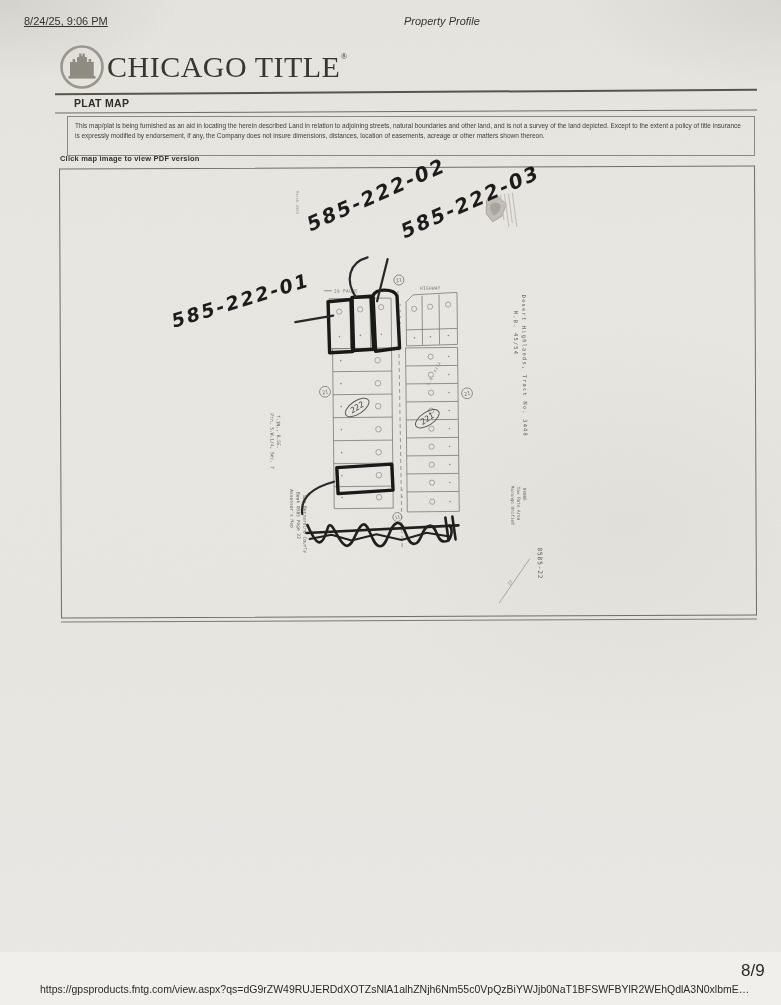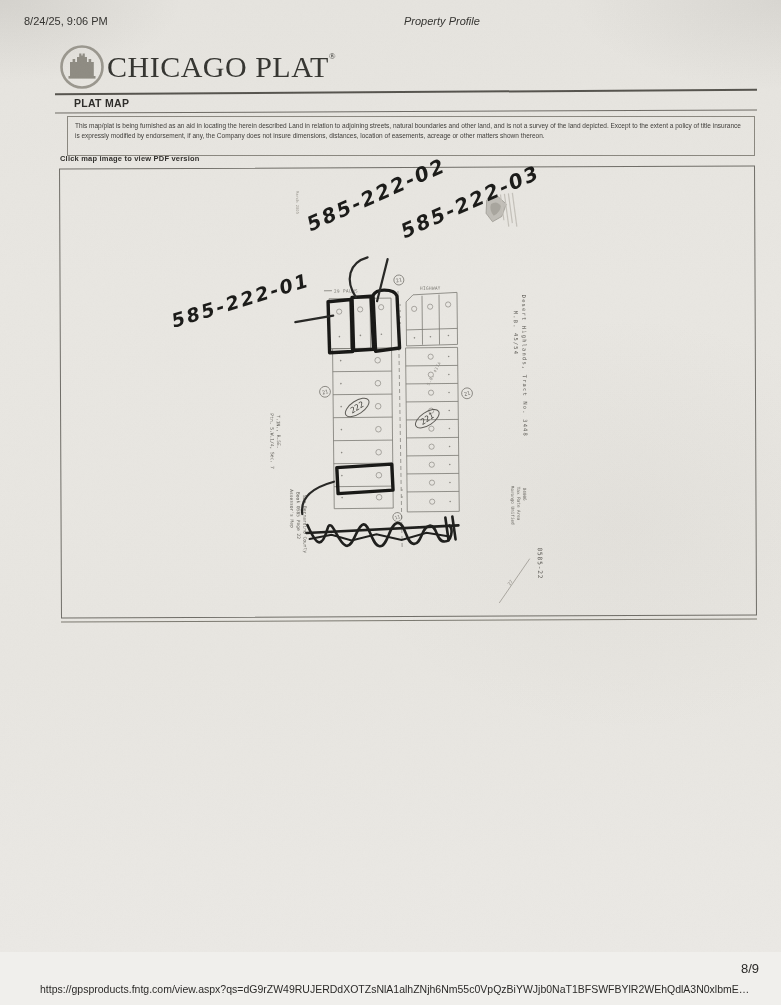--- a/index.html
+++ b/index.html
@@ -52,44 +52,44 @@
     font-family:"DejaVu Sans", sans-serif;font-style:italic;font-weight:600;
     font-size:20px;letter-spacing:2.2px;transform-origin:left center;
   }
   #hw02{left:308px;top:213px;transform:rotate(-24deg);}
   #hw03{left:402px;top:220px;transform:rotate(-24deg);}
   #hw01{left:172px;top:310px;transform:rotate(-17deg);font-size:19px;}
   .footer-url{
     position:absolute;left:40px;top:963px;font-size:10.5px;color:#2b2a28;white-space:nowrap;margin-top:20px;
   }
   .footer-page{
-    position:absolute;left:741px;top:961px;font-size:13px;color:#2b2a28;
+    position:absolute;left:741px;top:961px;font-size:17px;color:#2b2a28;
   }
   svg text{font-family:"DejaVu Sans Mono", monospace;}
 </style>
 </head>
 <body>
 
 <div class="scan"></div>
 
-<div class="abs hdr-text" style="left:24px;top:15px;">8/24/25, 9:06 PM</div>
+<div class="abs hdr-text" style="left:24px;top:15px;text-decoration:underline;">8/24/25, 9:06 PM</div>
 <div class="abs hdr-text" style="left:404px;top:15px;font-style:italic;">Property Profile</div>
 
 <div class="abs" style="left:58px;top:43px;width:48px;height:48px;">
   <svg width="48" height="48" viewBox="0 0 48 48">
     <circle cx="24" cy="24" r="20.5" fill="none" stroke="#9a978e" stroke-width="2.6"></circle>
     <g fill="#8e8b82">
       <path d="M12 33 V19 h2.6 v-3 h2.6 v3 h2.6 v14 Z"></path>
       <path d="M28 33 V19 h2.6 v-3 h2.6 v3 h2.6 v14 Z"></path>
       <path d="M19 33 V14 h2.2 v-3.5 h2.2 v2 h1.2 v-2 h2.2 V14 h2.2 v19 Z"></path>
       <rect x="10.5" y="33" width="27" height="2.6"></rect>
     </g>
   </svg>
 </div>
-<div class="abs brand-text" style="left:107px;top:50px;"><span>CHICAGO PLAT</span><sup>®</sup></div>
+<div class="abs brand-text" style="left:107px;top:50px;"><span>CHICAGO TITLE</span><sup>®</sup></div>
 
 <div class="rule" style="left:55px;top:91px;width:702px;height:1.8px;transform:rotate(-.35deg);"></div>
 <div class="abs plat-title" style="left:74px;top:97px;">PLAT MAP</div>
 <div class="rule" style="left:55px;top:111px;width:702px;height:1.4px;transform:rotate(-.25deg);background:#6d6a64;"></div>
 
 <div class="disclaimer-box">
   <div class="disclaimer-text">This map/plat is being furnished as an aid in locating the herein described Land in relation to adjoining streets, natural boundaries and other land, and is not a survey of the land depicted. Except to the extent a policy of title insurance is expressly modified by endorsement, if any, the Company does not insure dimensions, distances, location of easements, acreage or other matters shown thereon.</div>
 </div>
 
 <div class="caption">Click map image to view PDF version</div>

